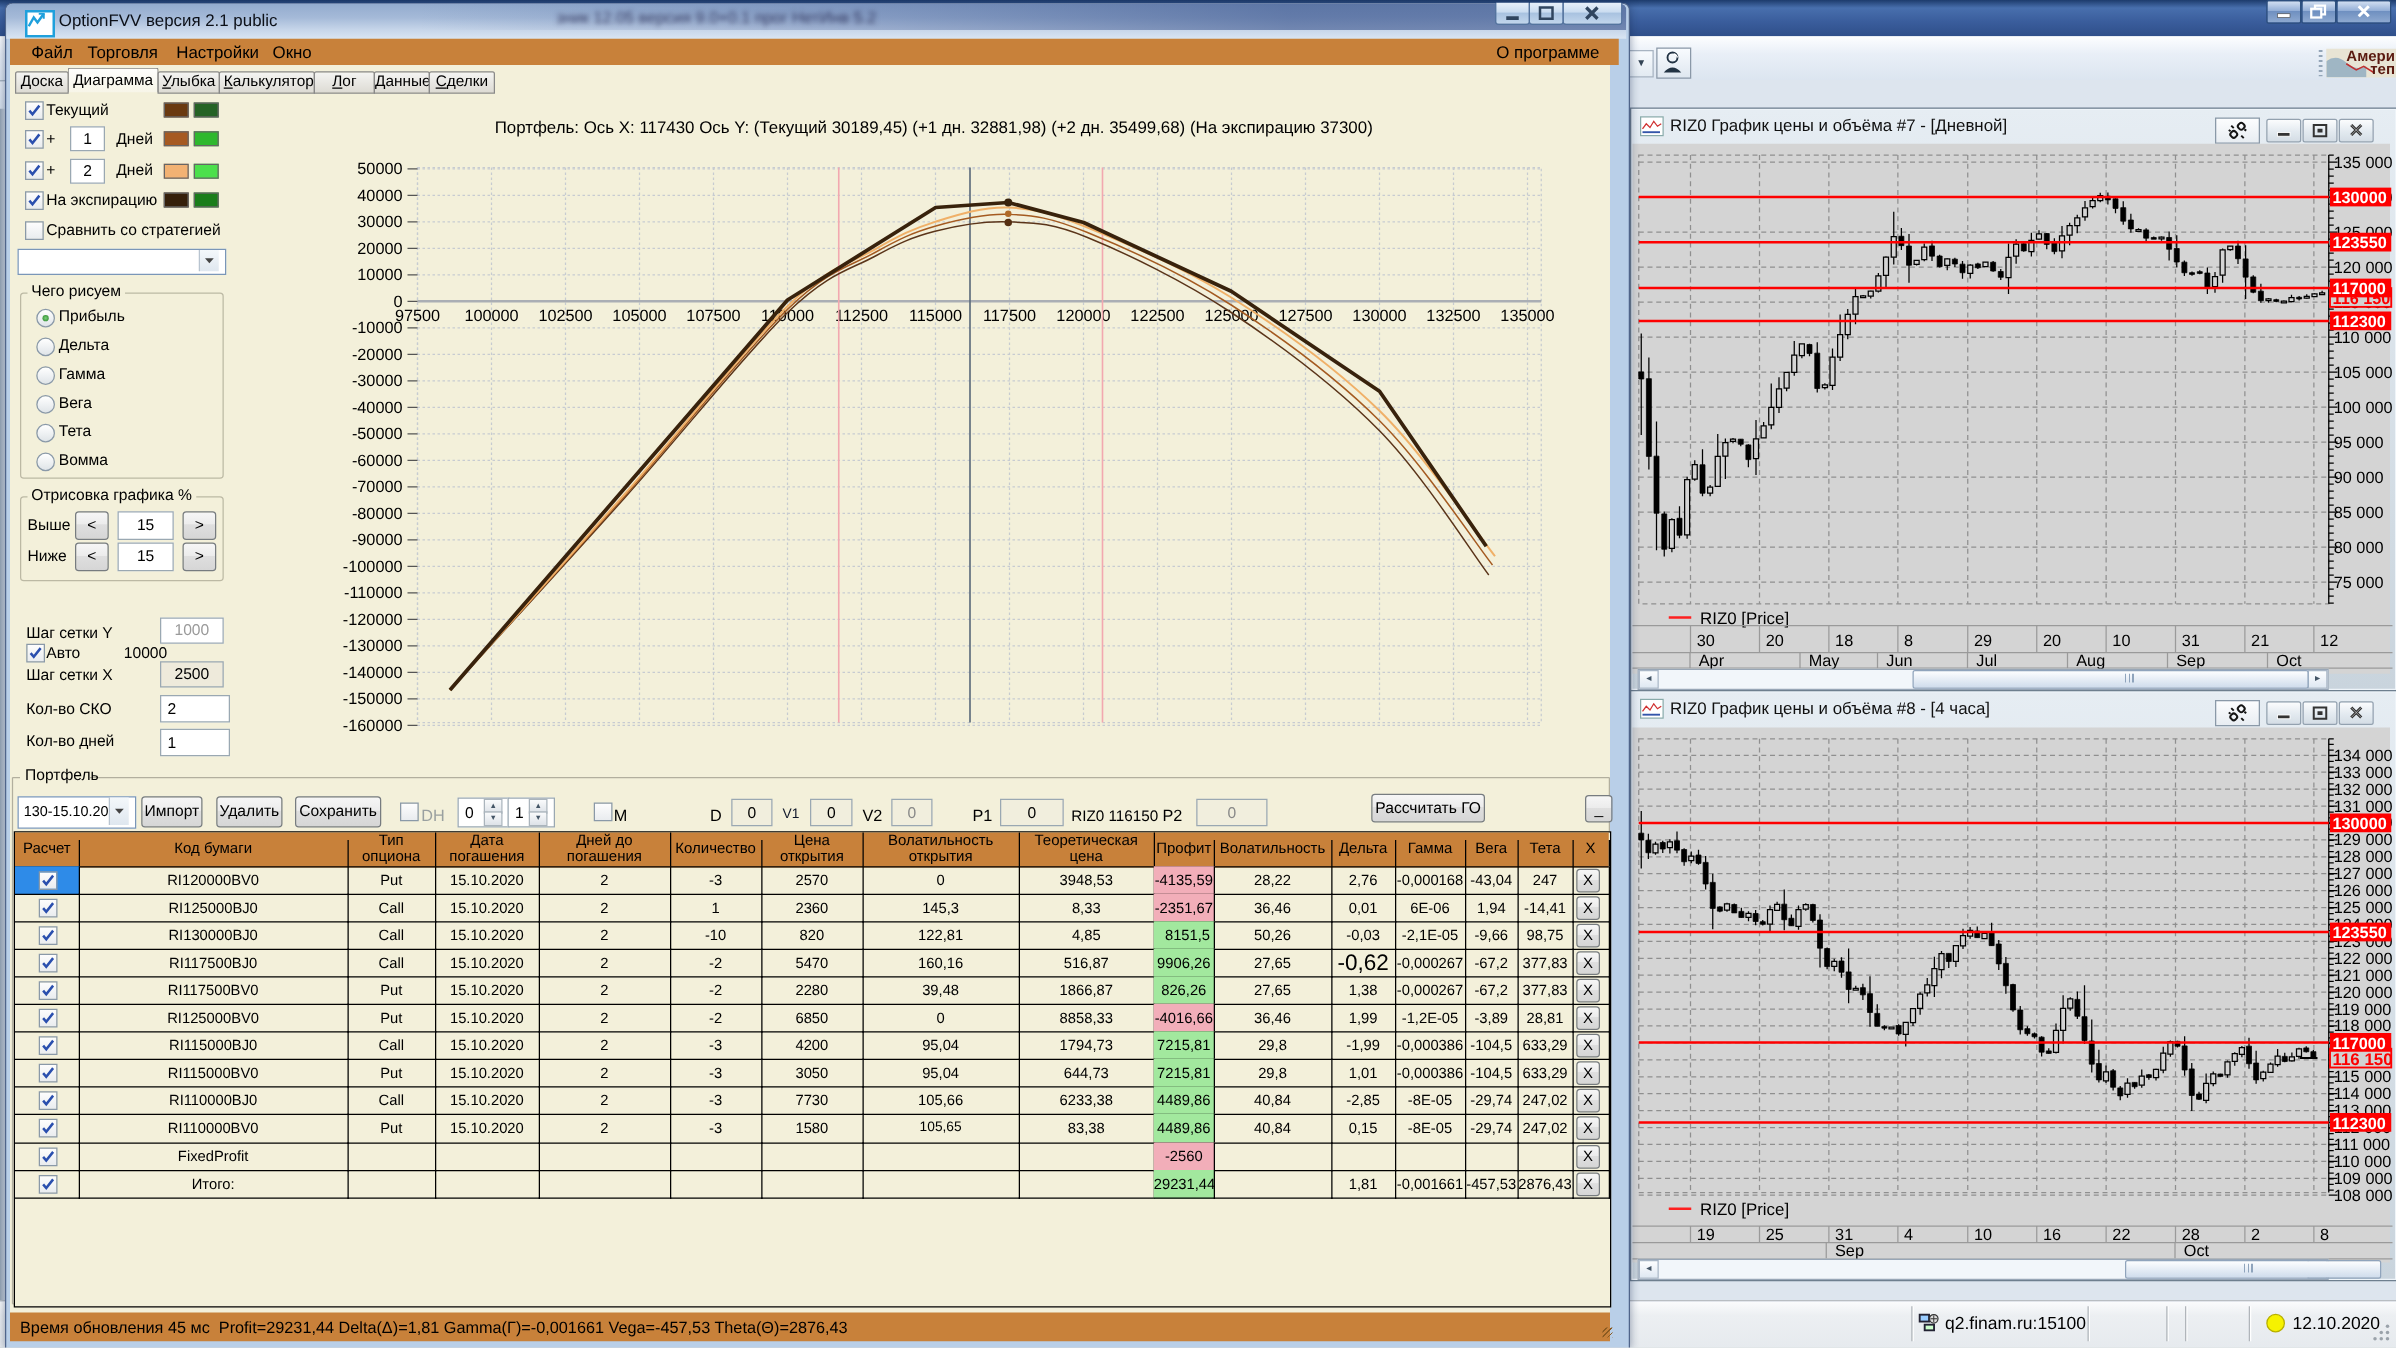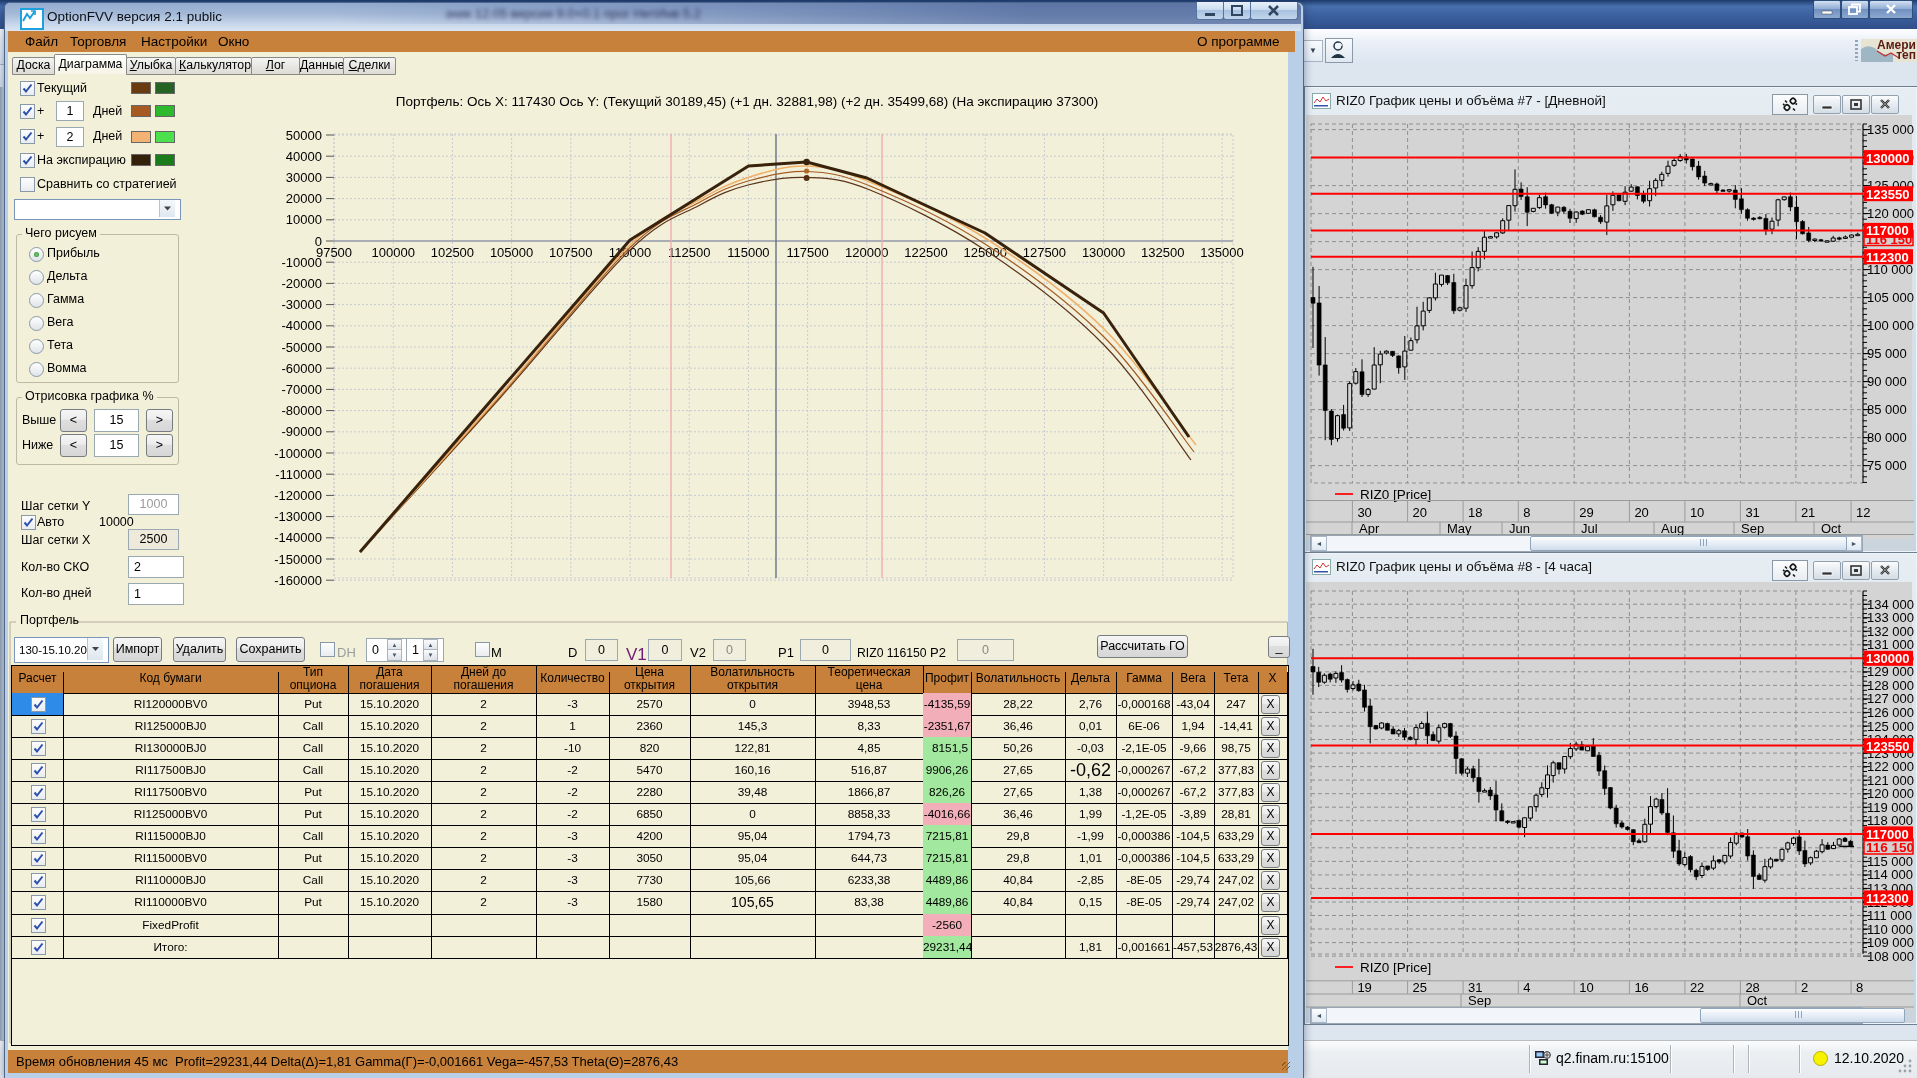--- a/index.html
+++ b/index.html
@@ -439,21 +439,21 @@
 <div style="position:absolute;left:366px;top:638px;width:35px;height:22px;background:#fff;border:1px solid #9aa8b2;font-size:12.5px;color:#000;text-align:left;line-height:22px;padding-left:5px;">0</div>
 <div style="position:absolute;left:387px;top:639px;width:13px;height:10px;background:linear-gradient(#fafbfc,#dde2e8);border:1px solid #aab4bc;font-size:6px;color:#456;text-align:center;line-height:10px;">▲</div>
 <div style="position:absolute;left:387px;top:649px;width:13px;height:10px;background:linear-gradient(#fafbfc,#dde2e8);border:1px solid #aab4bc;font-size:6px;color:#456;text-align:center;line-height:10px;">▼</div>
 <div style="position:absolute;left:406px;top:638px;width:31px;height:22px;background:#fff;border:1px solid #9aa8b2;font-size:12.5px;color:#000;text-align:left;line-height:22px;padding-left:5px;">1</div>
 <div style="position:absolute;left:423px;top:639px;width:13px;height:10px;background:linear-gradient(#fafbfc,#dde2e8);border:1px solid #aab4bc;font-size:6px;color:#456;text-align:center;line-height:10px;">▲</div>
 <div style="position:absolute;left:423px;top:649px;width:13px;height:10px;background:linear-gradient(#fafbfc,#dde2e8);border:1px solid #aab4bc;font-size:6px;color:#456;text-align:center;line-height:10px;">▼</div>
 <div style="position:absolute;left:475px;top:642px;width:13px;height:13px;background:linear-gradient(#fdfdfd,#e9ecef);border:1px solid #8a99a8;"></div>
 <div style="position:absolute;left:491px;top:645px;font-size:13px;color:#000;white-space:nowrap;">М</div>
 <div style="position:absolute;left:568px;top:645px;font-size:13px;color:#000;white-space:nowrap;">D</div>
 <div style="position:absolute;left:585px;top:639px;width:31px;height:20px;background:#f1eedd;border:1px solid #9aa8b2;font-size:12.5px;color:#000;text-align:center;line-height:20px;">0</div>
-<div style="position:absolute;left:626px;top:645px;font-size:17px;color:#701a75;white-space:nowrap;">V1</div>
+<div style="position:absolute;left:626px;top:645px;font-size:11px;color:#0f172a;white-space:nowrap;">V1</div>
 <div style="position:absolute;left:648px;top:639px;width:32px;height:20px;background:#f1eedd;border:1px solid #9aa8b2;font-size:12.5px;color:#000;text-align:center;line-height:20px;">0</div>
 <div style="position:absolute;left:690px;top:645px;font-size:13px;color:#000;white-space:nowrap;">V2</div>
 <div style="position:absolute;left:713px;top:639px;width:31px;height:20px;background:#f1eedd;border:1px solid #9aa8b2;font-size:12.5px;color:#888;text-align:center;line-height:20px;">0</div>
 <div style="position:absolute;left:778px;top:645px;font-size:13px;color:#000;white-space:nowrap;">P1</div>
 <div style="position:absolute;left:800px;top:639px;width:49px;height:20px;background:#f1eedd;border:1px solid #9aa8b2;font-size:12.5px;color:#000;text-align:center;line-height:20px;">0</div>
 <div style="position:absolute;left:857px;top:646px;font-size:12.2px;color:#000;white-space:nowrap;">RIZ0 116150</div>
 <div style="position:absolute;left:930px;top:645px;font-size:13px;color:#000;white-space:nowrap;">P2</div>
 <div style="position:absolute;left:957px;top:639px;width:55px;height:20px;background:#f1eedd;border:1px solid #9aa8b2;font-size:12.5px;color:#888;text-align:center;line-height:20px;">0</div>
 <div style="position:absolute;left:1097px;top:635px;width:89px;height:21px;background:linear-gradient(#f6f6f6,#ececec 45%,#dfdfdf 46%,#d6d6d6);border:1px solid #777c80;border-radius:3px;font-size:12.5px;color:#000;text-align:center;line-height:21px;">Рассчитать ГО</div>
 <div style="position:absolute;left:1268px;top:636px;width:20px;height:20px;background:linear-gradient(#f6f6f6,#ececec 45%,#dfdfdf 46%,#d6d6d6);border:1px solid #777c80;border-radius:3px;font-size:12.5px;color:#000;text-align:center;line-height:20px;">_</div>
@@ -811,21 +811,21 @@
 <div style="position:absolute;left:278px;top:891px;width:70px;height:23px;font-size:11.8px;text-align:center;line-height:23px;color:#000;">Put</div>
 <div style="position:absolute;left:348px;top:891px;width:83px;height:23px;border-right:1px solid #000;border-bottom:1px solid #000;"></div>
 <div style="position:absolute;left:348px;top:891px;width:83px;height:23px;font-size:11.8px;text-align:center;line-height:23px;color:#000;">15.10.2020</div>
 <div style="position:absolute;left:431px;top:891px;width:105px;height:23px;border-right:1px solid #000;border-bottom:1px solid #000;"></div>
 <div style="position:absolute;left:431px;top:891px;width:105px;height:23px;font-size:11.8px;text-align:center;line-height:23px;color:#000;">2</div>
 <div style="position:absolute;left:536px;top:891px;width:73px;height:23px;border-right:1px solid #000;border-bottom:1px solid #000;"></div>
 <div style="position:absolute;left:536px;top:891px;width:73px;height:23px;font-size:11.8px;text-align:center;line-height:23px;color:#000;">-3</div>
 <div style="position:absolute;left:609px;top:891px;width:81px;height:23px;border-right:1px solid #000;border-bottom:1px solid #000;"></div>
 <div style="position:absolute;left:609px;top:891px;width:81px;height:23px;font-size:11.8px;text-align:center;line-height:23px;color:#000;">1580</div>
 <div style="position:absolute;left:690px;top:891px;width:125px;height:23px;border-right:1px solid #000;border-bottom:1px solid #000;"></div>
-<div style="position:absolute;left:690px;top:891px;width:125px;height:23px;font-size:14px;text-align:center;line-height:23px;color:#000;">105,65</div>
+<div style="position:absolute;left:690px;top:891px;width:125px;height:23px;font-size:11px;text-align:center;line-height:23px;color:#000;">105,65</div>
 <div style="position:absolute;left:815px;top:891px;width:108px;height:23px;border-right:1px solid #000;border-bottom:1px solid #000;"></div>
 <div style="position:absolute;left:815px;top:891px;width:108px;height:23px;font-size:11.8px;text-align:center;line-height:23px;color:#000;">83,38</div>
 <div style="position:absolute;left:923px;top:891px;width:48px;height:23px;border-right:1px solid #000;border-bottom:1px solid #000;background:#a2e89e;"></div>
 <div style="position:absolute;left:923px;top:891px;width:48px;height:23px;font-size:11.8px;text-align:center;line-height:23px;color:#000;">4489,86</div>
 <div style="position:absolute;left:971px;top:891px;width:94px;height:23px;border-right:1px solid #000;border-bottom:1px solid #000;"></div>
 <div style="position:absolute;left:971px;top:891px;width:94px;height:23px;font-size:11.8px;text-align:center;line-height:23px;color:#000;">40,84</div>
 <div style="position:absolute;left:1065px;top:891px;width:51px;height:23px;border-right:1px solid #000;border-bottom:1px solid #000;"></div>
 <div style="position:absolute;left:1065px;top:891px;width:51px;height:23px;font-size:11.8px;text-align:center;line-height:23px;color:#000;">0,15</div>
 <div style="position:absolute;left:1116px;top:891px;width:56px;height:23px;border-right:1px solid #000;border-bottom:1px solid #000;"></div>
 <div style="position:absolute;left:1116px;top:891px;width:56px;height:23px;font-size:11.8px;text-align:center;line-height:23px;color:#000;">-8E-05</div>

